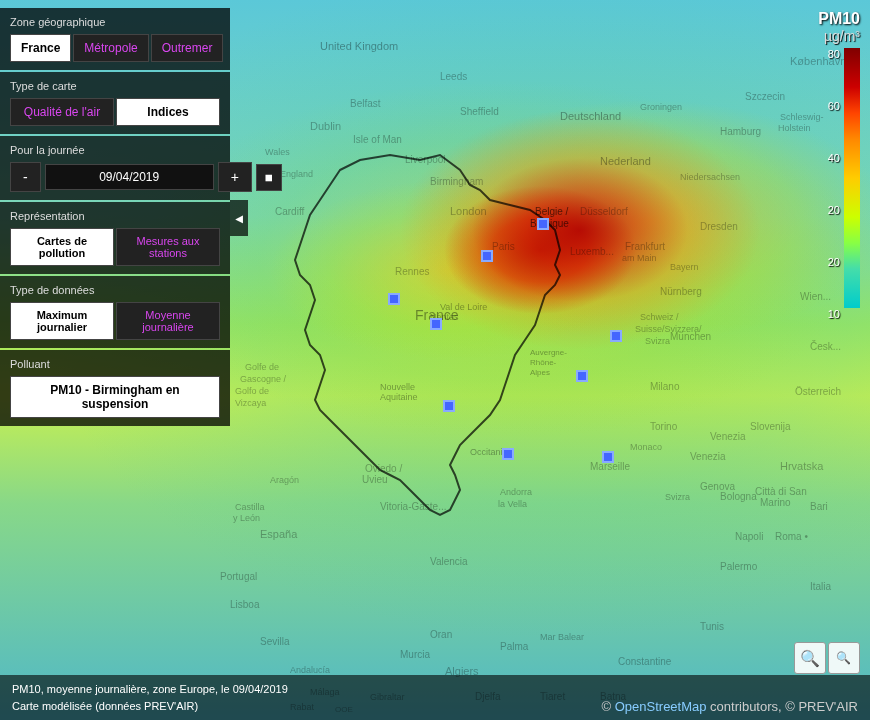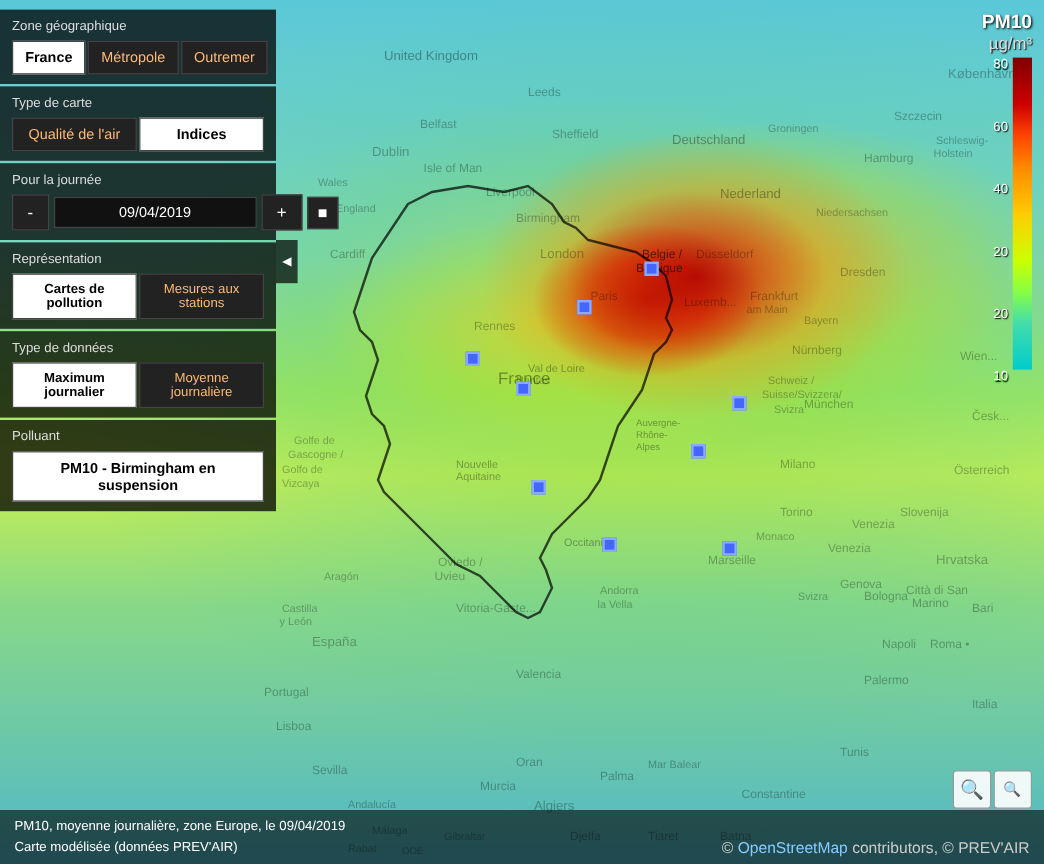--- a/index.html
+++ b/index.html
@@ -51,21 +51,21 @@
       margin-bottom: 6px;
     }
 
     .btn-group {
       display: flex;
       gap: 2px;
     }
 
     .btn {
       background: #222;
-      color: #fdba74;
+      color: #d946ef;
       border: 1px solid #444;
       padding: 6px 10px;
       cursor: pointer;
       font-size: 12px;
       flex: 1;
       text-align: center;
     }
 
     .btn.active {
       background: #fff;

